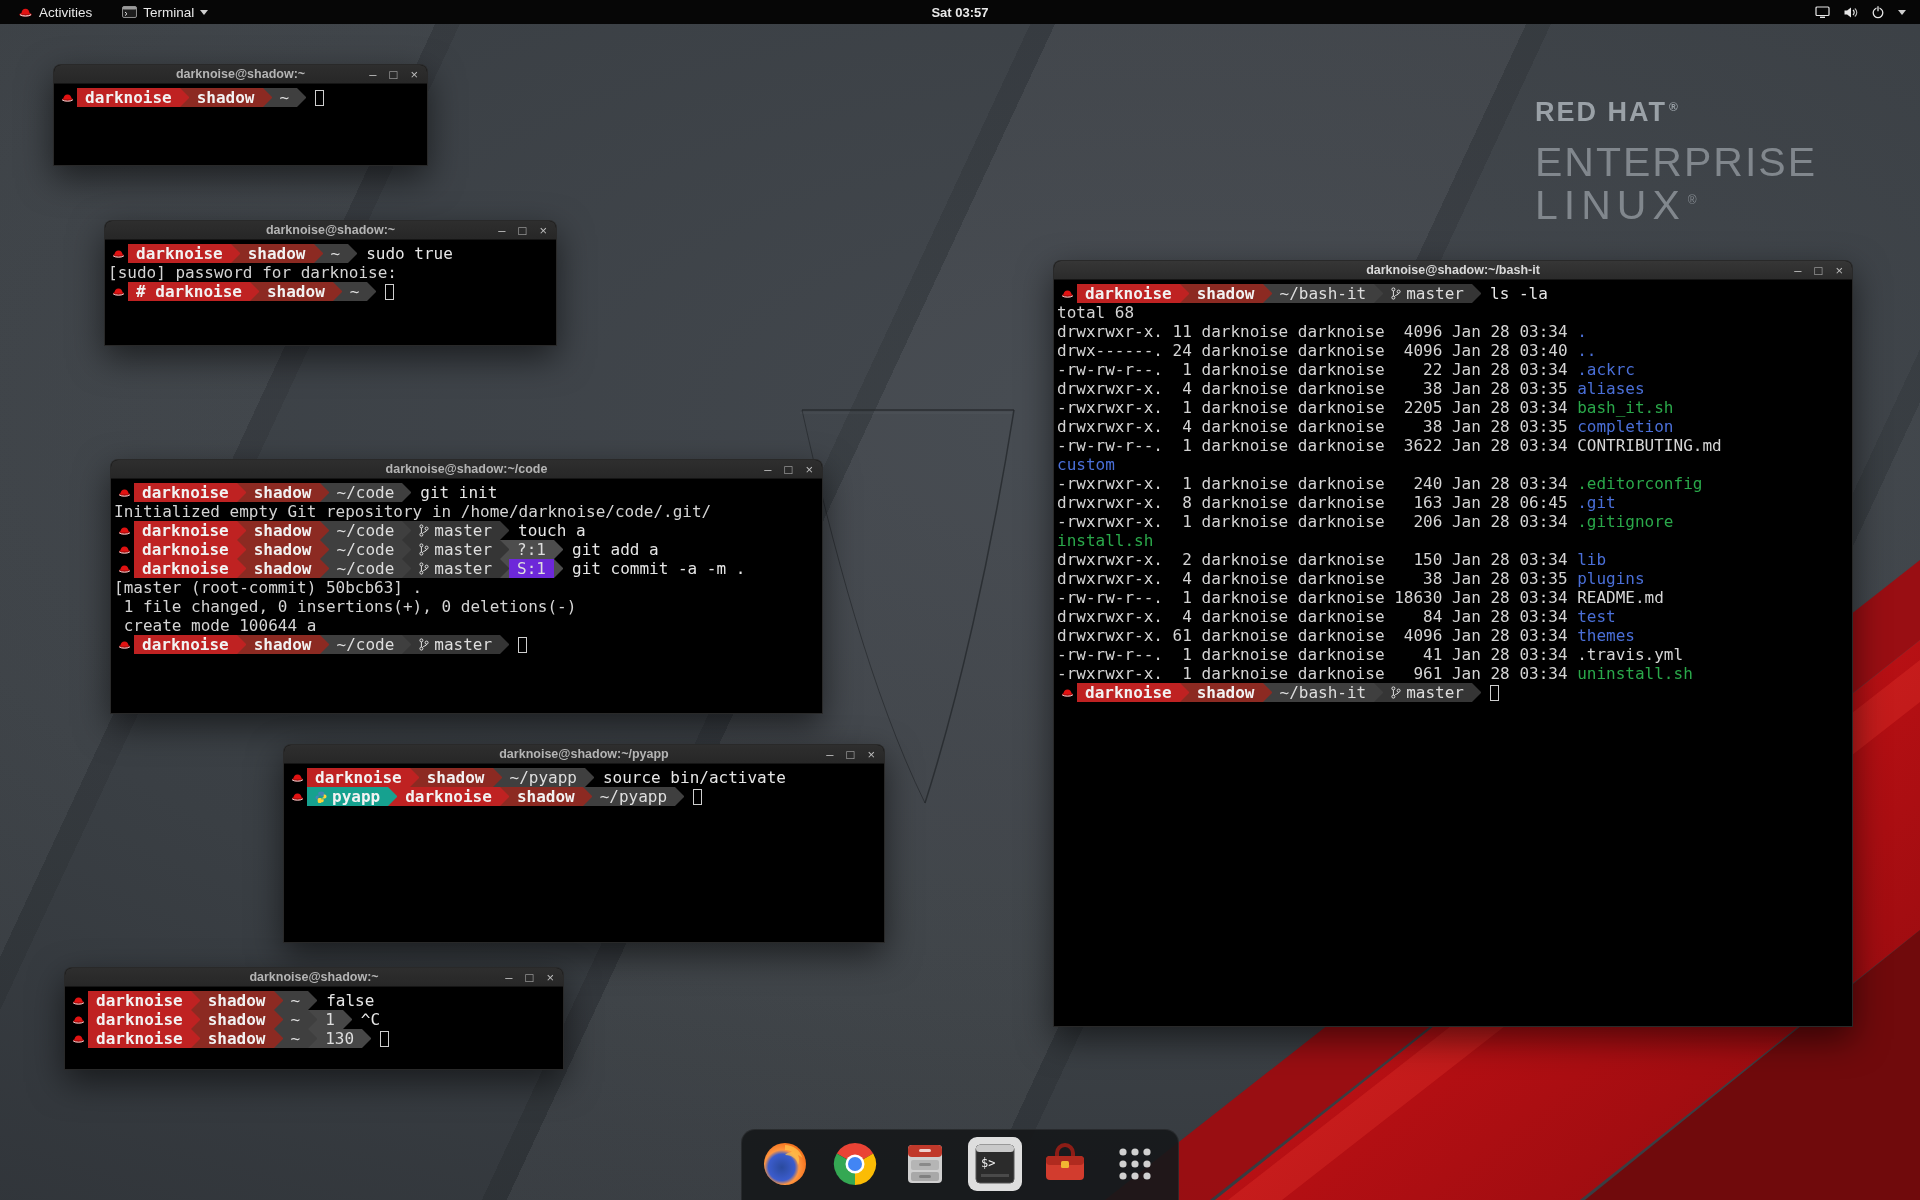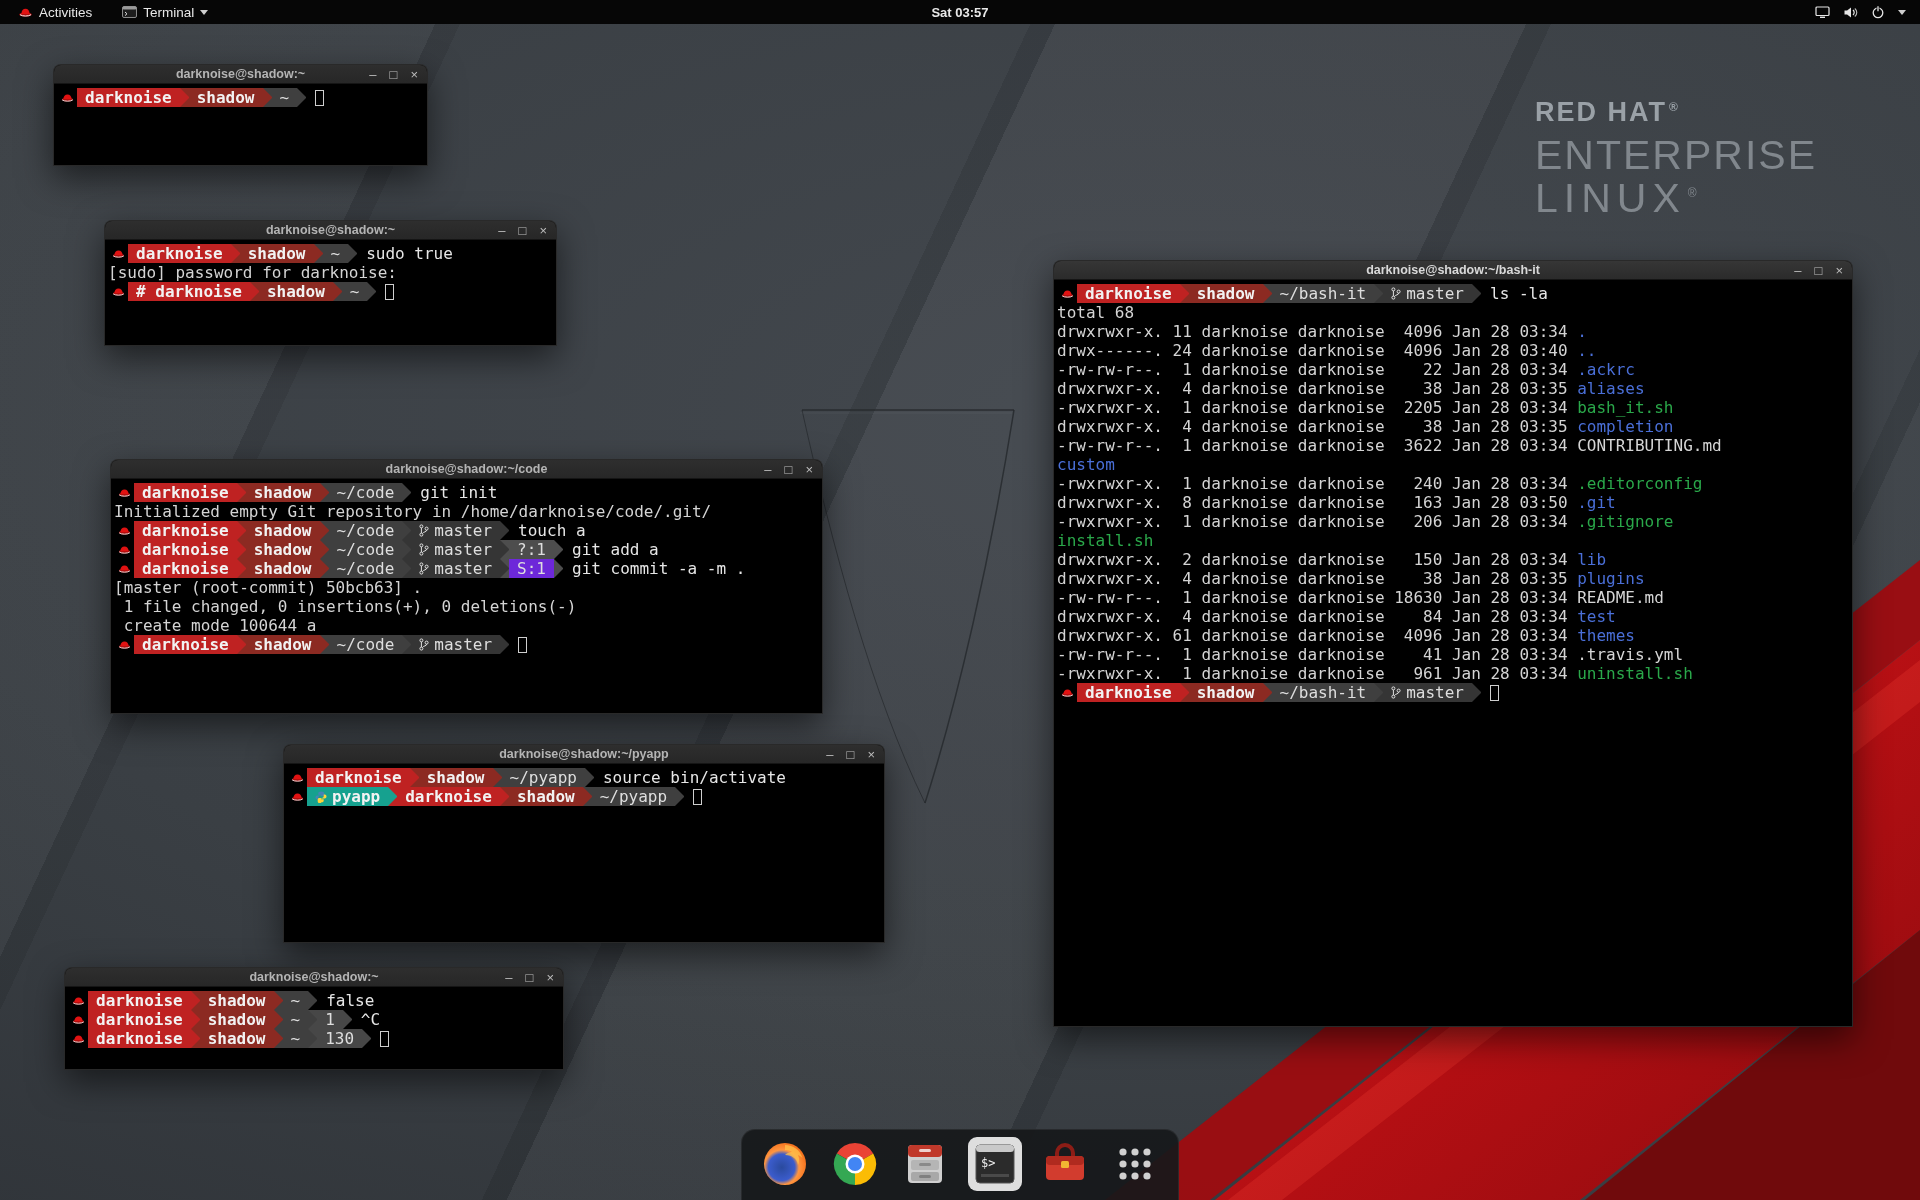--- a/index.html
+++ b/index.html
@@ -6,21 +6,21 @@
   html,body{width:1920px;height:1200px;overflow:hidden;font-family:"Liberation Sans",sans-serif;background:#2c3035}
   #screen{position:relative;width:1920px;height:1200px;overflow:hidden;
     background:
       linear-gradient(115deg, rgba(255,255,255,0.035) 0 18%, rgba(0,0,0,0.06) 18% 19%, rgba(255,255,255,0.01) 19% 42%, rgba(0,0,0,0.08) 42% 43%, rgba(255,255,255,0.04) 43% 62%, rgba(0,0,0,0.07) 62% 63%, rgba(255,255,255,0.015) 63% 84%, rgba(0,0,0,0.05) 84% 85%, rgba(255,255,255,0.03) 85% 100%),
       radial-gradient(120% 90% at 60% 35%, #41464c 0%, #383d42 55%, #2c3035 100%);}
   #wallpaper-art{position:absolute;inset:0;z-index:0;pointer-events:none}
 
   
   #branding{position:absolute;left:1535px;top:98px;z-index:1;color:#99a0a6;line-height:1.04;user-select:none}
   .brand-l1{font-size:27px;font-weight:700;letter-spacing:2px;color:#9aa1a7}
-  .brand-l2{font-size:41px;font-weight:400;letter-spacing:2px;color:#81878d;margin-top:8px}
+  .brand-l2{font-size:41px;font-weight:400;letter-spacing:2px;color:#81878d;margin-top:15px}
   .brand-l3{font-size:41px;font-weight:400;letter-spacing:6px;color:#81878d}
   #branding sup{font-size:12px;vertical-align:super;margin-left:2px}
 
   
   #topbar{position:absolute;left:0;top:0;right:0;height:24px;background:#060606;z-index:60;
     display:flex;align-items:center;color:#e8e8e8;font-size:13.5px}
   .tb-left{display:flex;align-items:center;height:100%;padding-left:10px}
   .tb-activities,.tb-appmenu{display:flex;align-items:center;gap:6px;height:100%;padding:0 8px;cursor:default}
   .tb-appmenu{margin-left:14px}
   .tb-clock{position:absolute;left:50%;top:0;bottom:0;transform:translateX(-50%);display:flex;align-items:center;font-weight:700;font-size:13px}
@@ -316,21 +316,21 @@
           <div class="term-line"><span class="out">total 68</span></div>
           <div class="term-line"><span class="out">drwxrwxr-x. 11 darknoise darknoise  4096 Jan 28 03:34 </span><span class="fname" style="color: rgb(74, 111, 216);">.</span></div>
           <div class="term-line"><span class="out">drwx------. 24 darknoise darknoise  4096 Jan 28 03:40 </span><span class="fname" style="color: rgb(74, 111, 216);">..</span></div>
           <div class="term-line"><span class="out">-rw-rw-r--.  1 darknoise darknoise    22 Jan 28 03:34 </span><span class="fname" style="color: rgb(74, 111, 216);">.ackrc</span></div>
           <div class="term-line"><span class="out">drwxrwxr-x.  4 darknoise darknoise    38 Jan 28 03:35 </span><span class="fname" style="color: rgb(74, 111, 216);">aliases</span></div>
           <div class="term-line"><span class="out">-rwxrwxr-x.  1 darknoise darknoise  2205 Jan 28 03:34 </span><span class="fname" style="color: rgb(42, 168, 74);">bash_it.sh</span></div>
           <div class="term-line"><span class="out">drwxrwxr-x.  4 darknoise darknoise    38 Jan 28 03:35 </span><span class="fname" style="color: rgb(74, 111, 216);">completion</span></div>
           <div class="term-line"><span class="out">-rw-rw-r--.  1 darknoise darknoise  3622 Jan 28 03:34 </span><span class="fname" style="color: rgb(214, 214, 214);">CONTRIBUTING.md</span></div>
           <div class="term-line"><span class="fname" style="color: rgb(74, 111, 216);">custom</span></div>
           <div class="term-line"><span class="out">-rwxrwxr-x.  1 darknoise darknoise   240 Jan 28 03:34 </span><span class="fname" style="color: rgb(42, 168, 74);">.editorconfig</span></div>
-          <div class="term-line"><span class="out">drwxrwxr-x.  8 darknoise darknoise   163 Jan 28 03:50 </span><span class="fname" style="color: rgb(74, 111, 216);">.git</span></div>
+          <div class="term-line"><span class="out">drwxrwxr-x.  8 darknoise darknoise   163 Jan 28 06:45 </span><span class="fname" style="color: rgb(74, 111, 216);">.git</span></div>
           <div class="term-line"><span class="out">-rwxrwxr-x.  1 darknoise darknoise   206 Jan 28 03:34 </span><span class="fname" style="color: rgb(42, 168, 74);">.gitignore</span></div>
           <div class="term-line"><span class="fname" style="color: rgb(42, 168, 74);">install.sh</span></div>
           <div class="term-line"><span class="out">drwxrwxr-x.  2 darknoise darknoise   150 Jan 28 03:34 </span><span class="fname" style="color: rgb(74, 111, 216);">lib</span></div>
           <div class="term-line"><span class="out">drwxrwxr-x.  4 darknoise darknoise    38 Jan 28 03:35 </span><span class="fname" style="color: rgb(74, 111, 216);">plugins</span></div>
           <div class="term-line"><span class="out">-rw-rw-r--.  1 darknoise darknoise 18630 Jan 28 03:34 </span><span class="fname" style="color: rgb(214, 214, 214);">README.md</span></div>
           <div class="term-line"><span class="out">drwxrwxr-x.  4 darknoise darknoise    84 Jan 28 03:34 </span><span class="fname" style="color: rgb(74, 111, 216);">test</span></div>
           <div class="term-line"><span class="out">drwxrwxr-x. 61 darknoise darknoise  4096 Jan 28 03:34 </span><span class="fname" style="color: rgb(74, 111, 216);">themes</span></div>
           <div class="term-line"><span class="out">-rw-rw-r--.  1 darknoise darknoise    41 Jan 28 03:34 </span><span class="fname" style="color: rgb(214, 214, 214);">.travis.yml</span></div>
           <div class="term-line"><span class="out">-rwxrwxr-x.  1 darknoise darknoise   961 Jan 28 03:34 </span><span class="fname" style="color: rgb(42, 168, 74);">uninstall.sh</span></div>
           <div class="term-line"><span class="hat"><svg width="13" height="10" viewBox="0 0 13 10">

